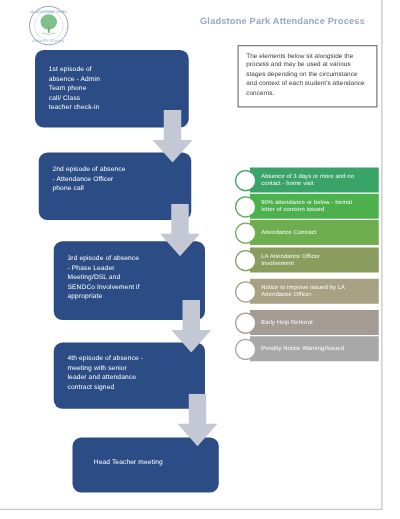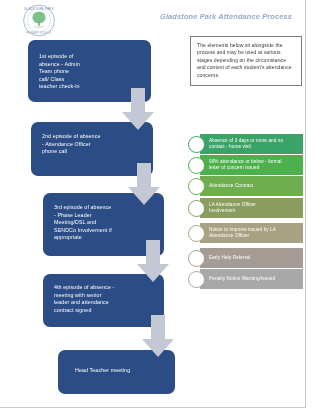--- a/index.html
+++ b/index.html
@@ -163,21 +163,21 @@
       <circle cx="20" cy="16.5" r="15.4" fill="#ffffff" stroke="#8fa8c4" stroke-width="0.8"></circle>
       <circle cx="20" cy="16.5" r="11.6" fill="#ffffff" stroke="#cfd9e4" stroke-width="0.6"></circle>
       <ellipse cx="20" cy="13.5" rx="6.6" ry="6.1" fill="#7dc08a"></ellipse>
       <rect x="19.3" y="17.6" width="1.4" height="4.6" fill="#6aa877"></rect>
       <path d="M14.5 22.4 Q20 24.6 25.5 22.4" stroke="#b8cfc0" stroke-width="0.8" fill="none"></path>
       <text x="20" y="6.1" font-family="Liberation Sans, sans-serif" font-size="2.9" fill="#6f86a8" text-anchor="middle" letter-spacing="0.25">GLADSTONE PARK</text>
       <text x="20" y="29.6" font-family="Liberation Sans, sans-serif" font-size="2.6" fill="#8fa0b8" text-anchor="middle" letter-spacing="0.2">PRIMARY SCHOOL</text>
     </svg>
   </div>
 
-  <div id="title" style="color: rgb(154, 167, 205); font-style: italic;">Gladstone Park Attendance Process</div>
+  <div id="title" style="color: rgb(154, 167, 205);">Gladstone Park Attendance Process</div>
 
   <div id="note-box">
     <div id="note-text">The elements below sit alongside the process and may be used at various stages depending on the circumstance and context of each student's attendance concerns.</div>
   </div>
 
   <div class="flow-box" id="box-1" style="background: rgb(43, 76, 132);">
     <div class="flow-label">1st episode of
 absence - Admin
 Team phone
 call/ Class

